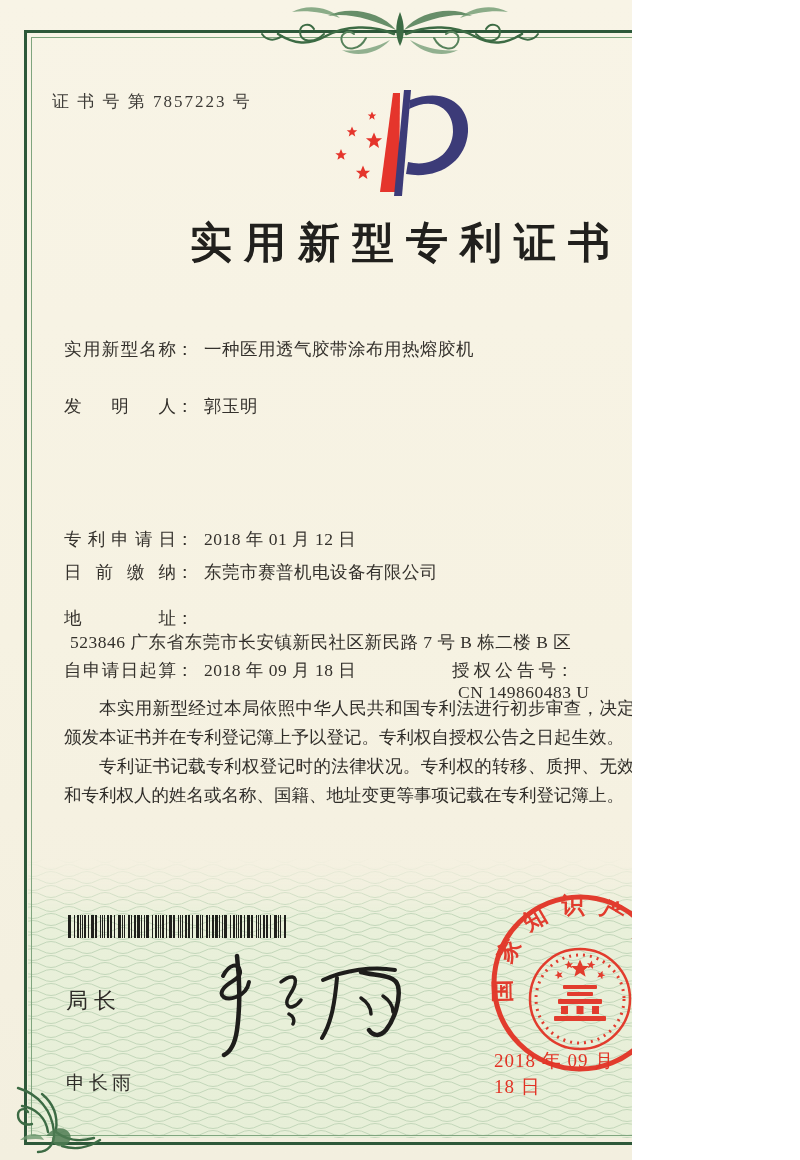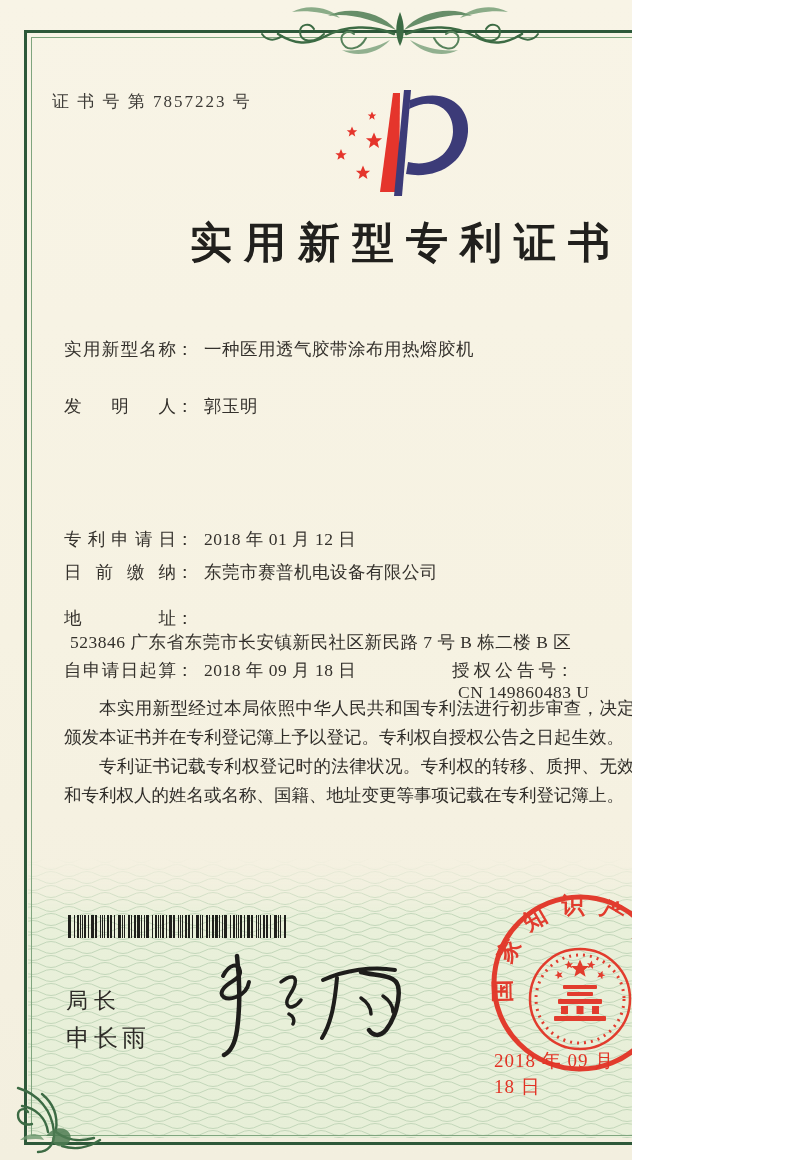--- a/index.html
+++ b/index.html
@@ -39,21 +39,21 @@
   .row2 .lbl{width:104px;}
   
   .bodytext{position:absolute;left:64px;top:694px;width:678px;font-size:17.5px;
             line-height:29px;text-align:justify;color:#2f2d29;}
   .bodytext p{margin:0;text-indent:2em;}
   
   .barcode{position:absolute;left:68px;top:915px;width:224px;height:23px;font-size:0;}
   .barcode span{display:inline-block;height:100%;background:#20201c;}
   
   .officer-title{position:absolute;left:66px;top:986px;font-size:22px;letter-spacing:6px;}
-  .officer-name{position:absolute;left:66px;top:1022px;font-size:24px;letter-spacing:4px;}
+  .officer-name{position:absolute;left:66px;top:1070px;font-size:19px;letter-spacing:4px;}
   .signature{position:absolute;left:185px;top:942px;}
   .signature path{fill:none;stroke:#1e1d1b;stroke-linecap:round;stroke-linejoin:round;}
   .seal-date{position:absolute;left:494px;top:1048px;font-size:19px;color:#e23325;letter-spacing:1px;}
   .footer{position:absolute;left:0;top:1104px;width:800px;text-align:center;font-size:15px;color:#3b3a36;}
   
   .orn{position:absolute;}
   .orn path{stroke-linecap:round;}
 </style>
 </head>
 <body>

